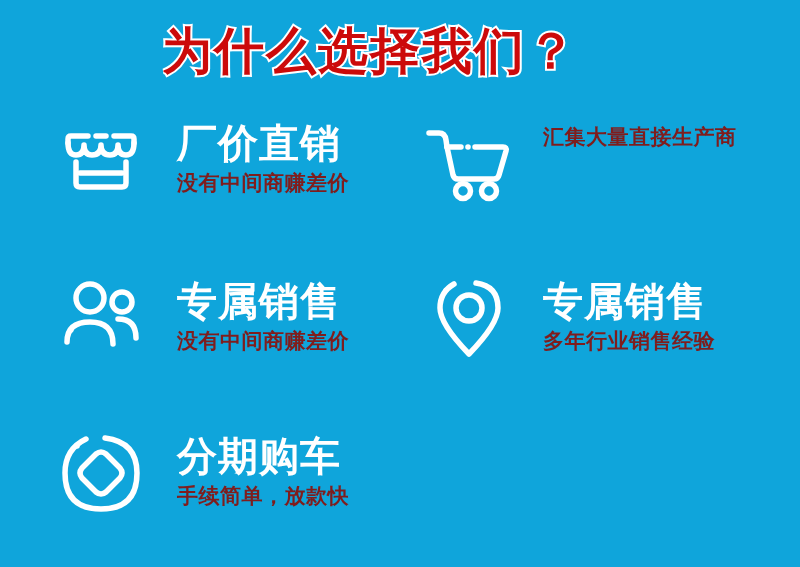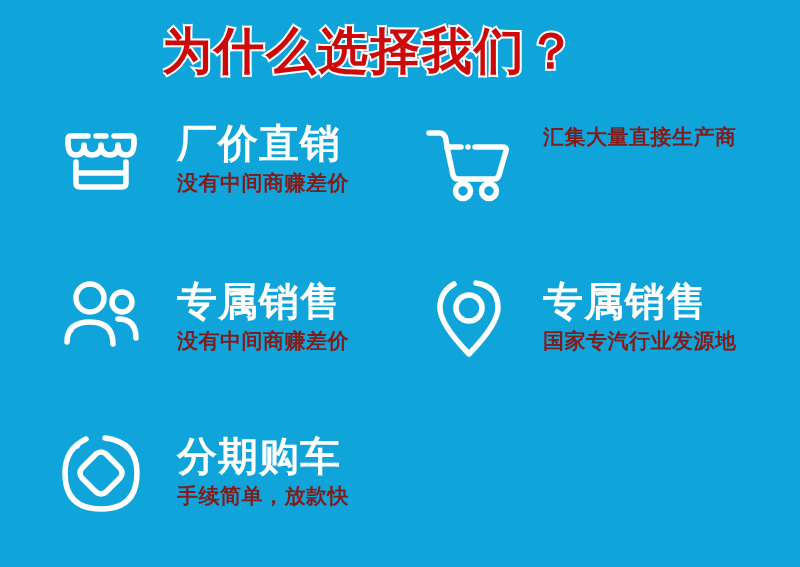--- a/index.html
+++ b/index.html
@@ -156,21 +156,21 @@
     <div class="feature col-right">
       <div class="feature-icon">
         <svg width="74" height="88" viewBox="0 0 74 88" fill="none" stroke="#FFFFFF" stroke-width="5.5" stroke-linecap="round" stroke-linejoin="round">
           <path d="M22 10 Q8 18 8 34 Q8 50 37 80 Q66 50 66 34 Q66 12 44 9"></path>
           <circle cx="14" cy="16" r="2.6" fill="#FFFFFF" stroke="none"></circle>
           <circle cx="37" cy="34" r="13"></circle>
         </svg>
       </div>
       <div class="feature-text">
         <div class="feature-title">专属销售</div>
-        <div class="feature-sub">国家专汽行业发源地</div>
+        <div class="feature-sub">多年行业销售经验</div>
       </div>
     </div>
 
     <div class="feature col-left">
       <div class="feature-icon">
         <svg width="86" height="86" viewBox="0 0 86 86" fill="none" stroke="#FFFFFF" stroke-width="5.5" stroke-linecap="round" stroke-linejoin="round">
           <path d="M28 9 Q7 19 7 43 Q7 79 43 79 Q79 79 79 43 Q79 12 47 8"></path>
           <circle cx="19" cy="16" r="2.8" fill="#FFFFFF" stroke="none"></circle>
           <path d="M38 24 L24 38 Q20 43 24 48 L38 62 Q43 66 48 62 L62 48 Q66 43 62 38 L48 24 Q43 20 38 24 Z"></path>
         </svg>

